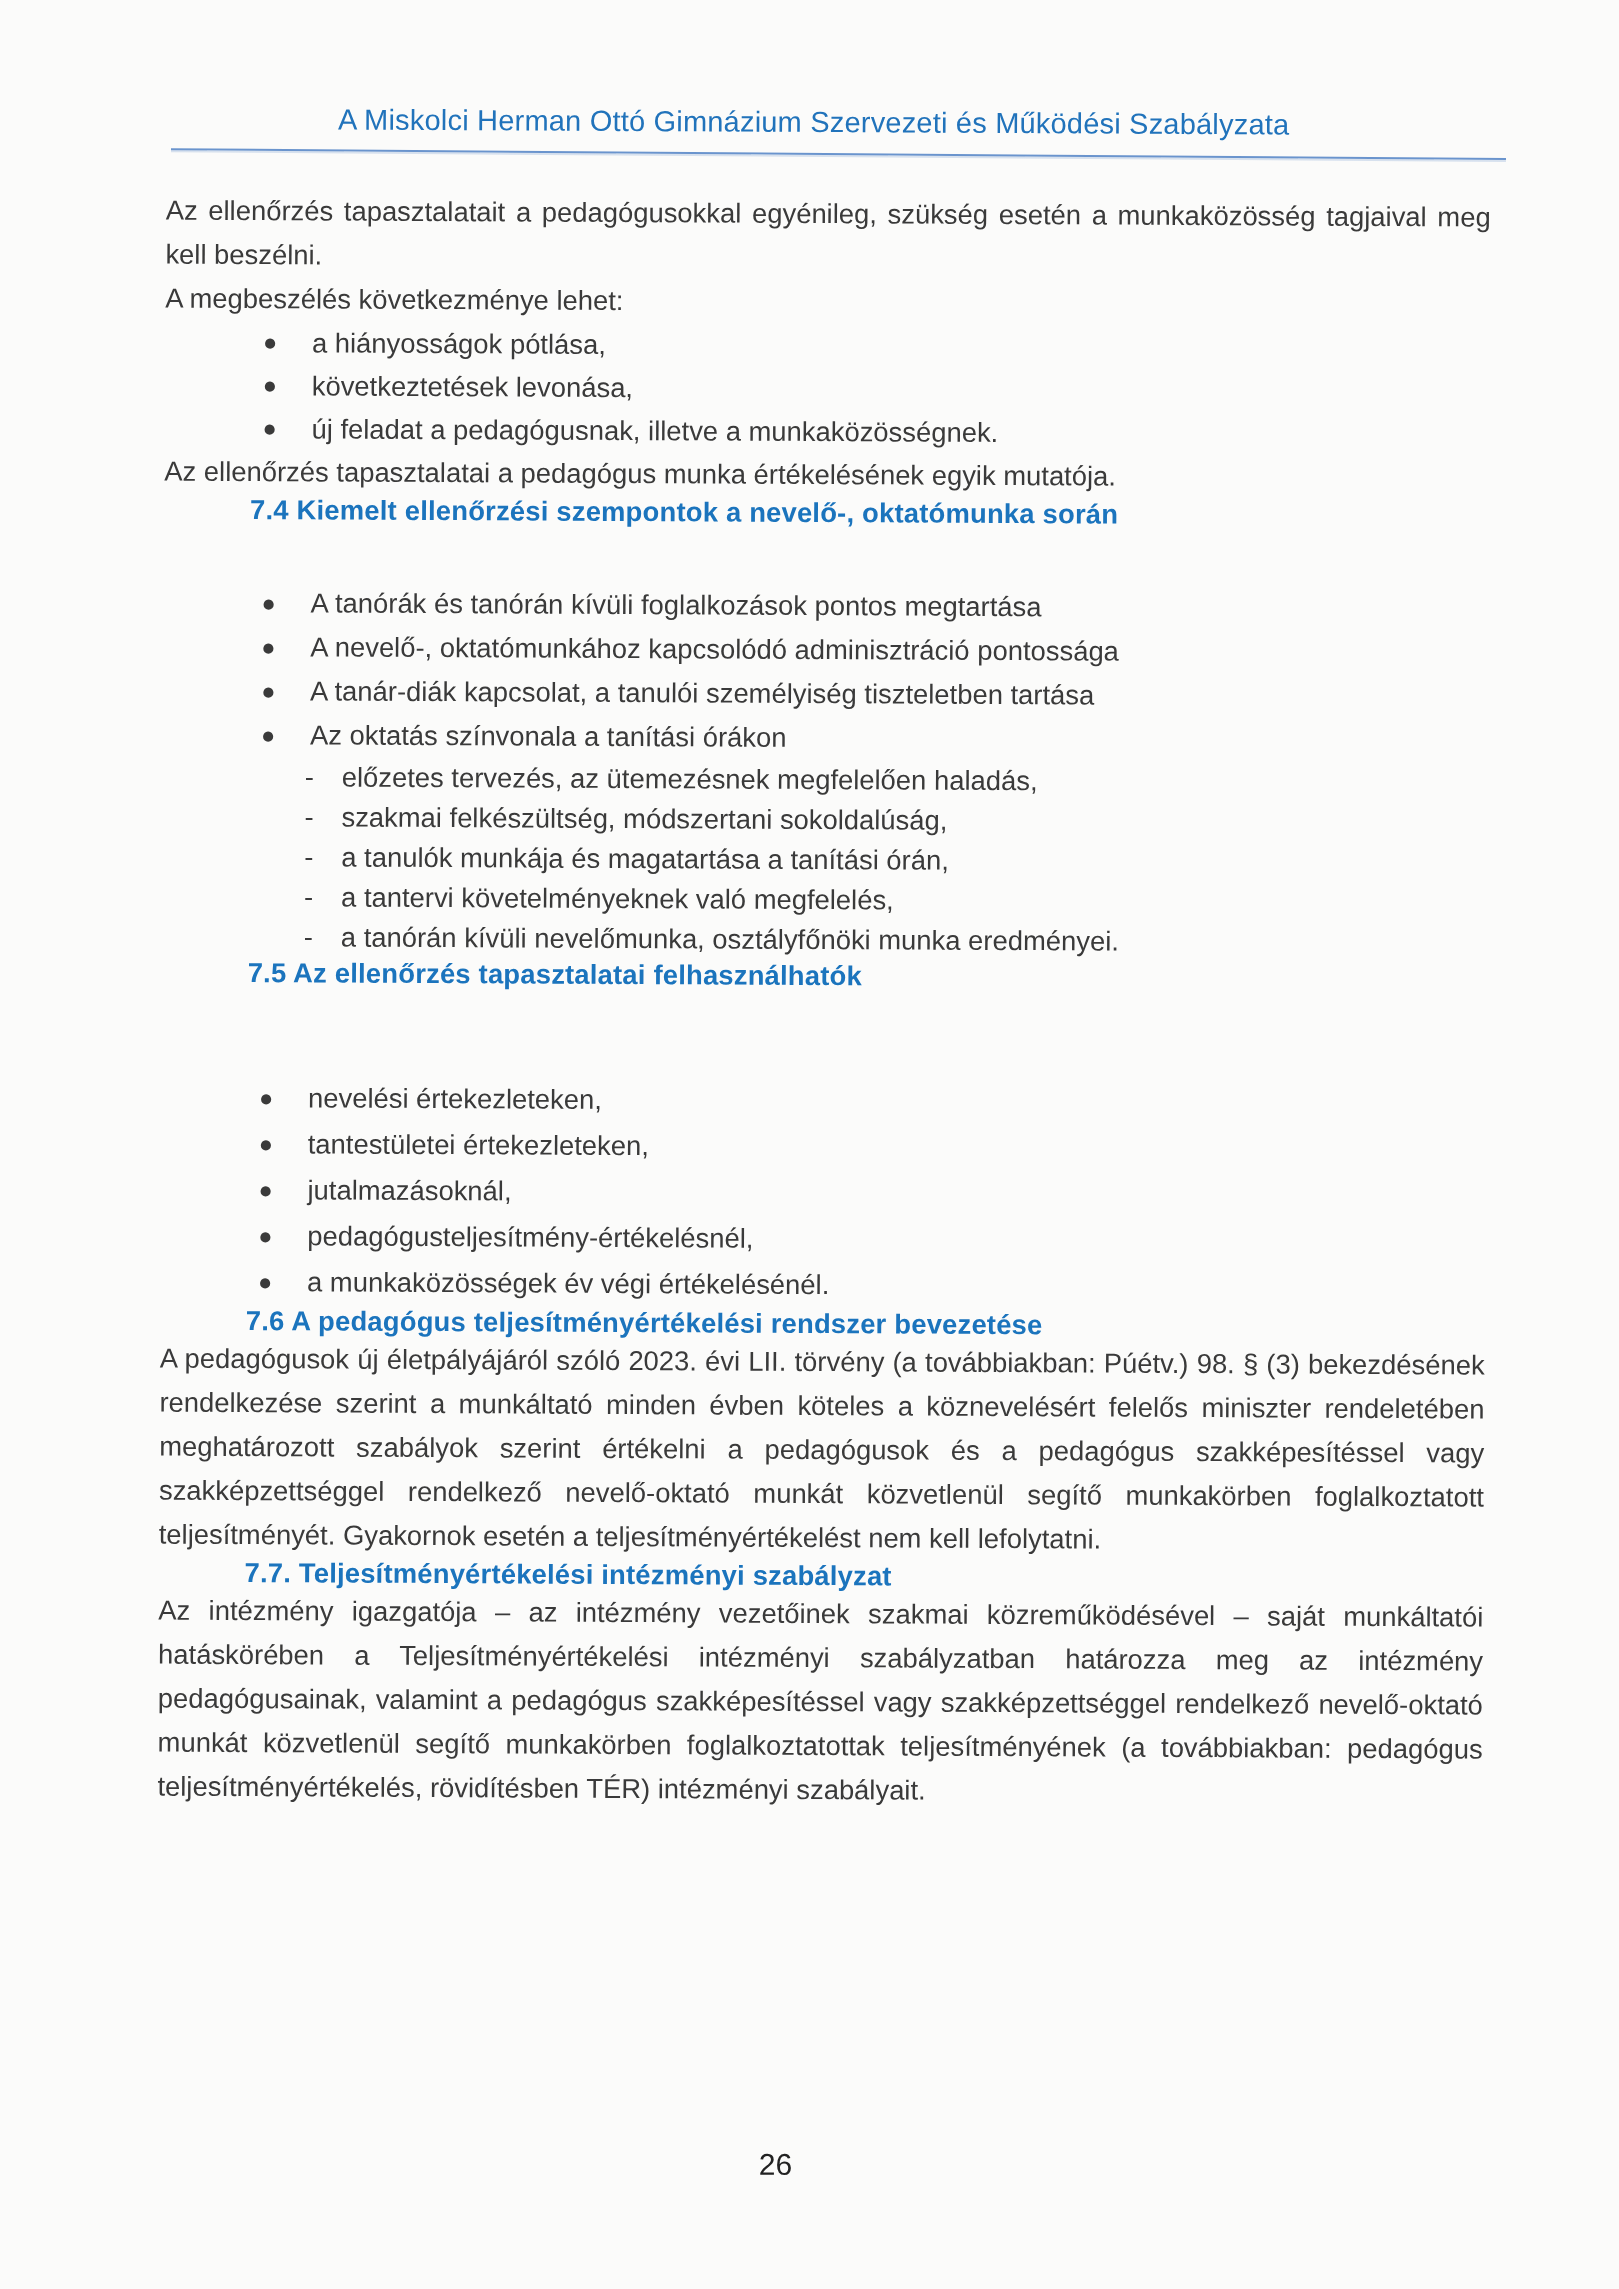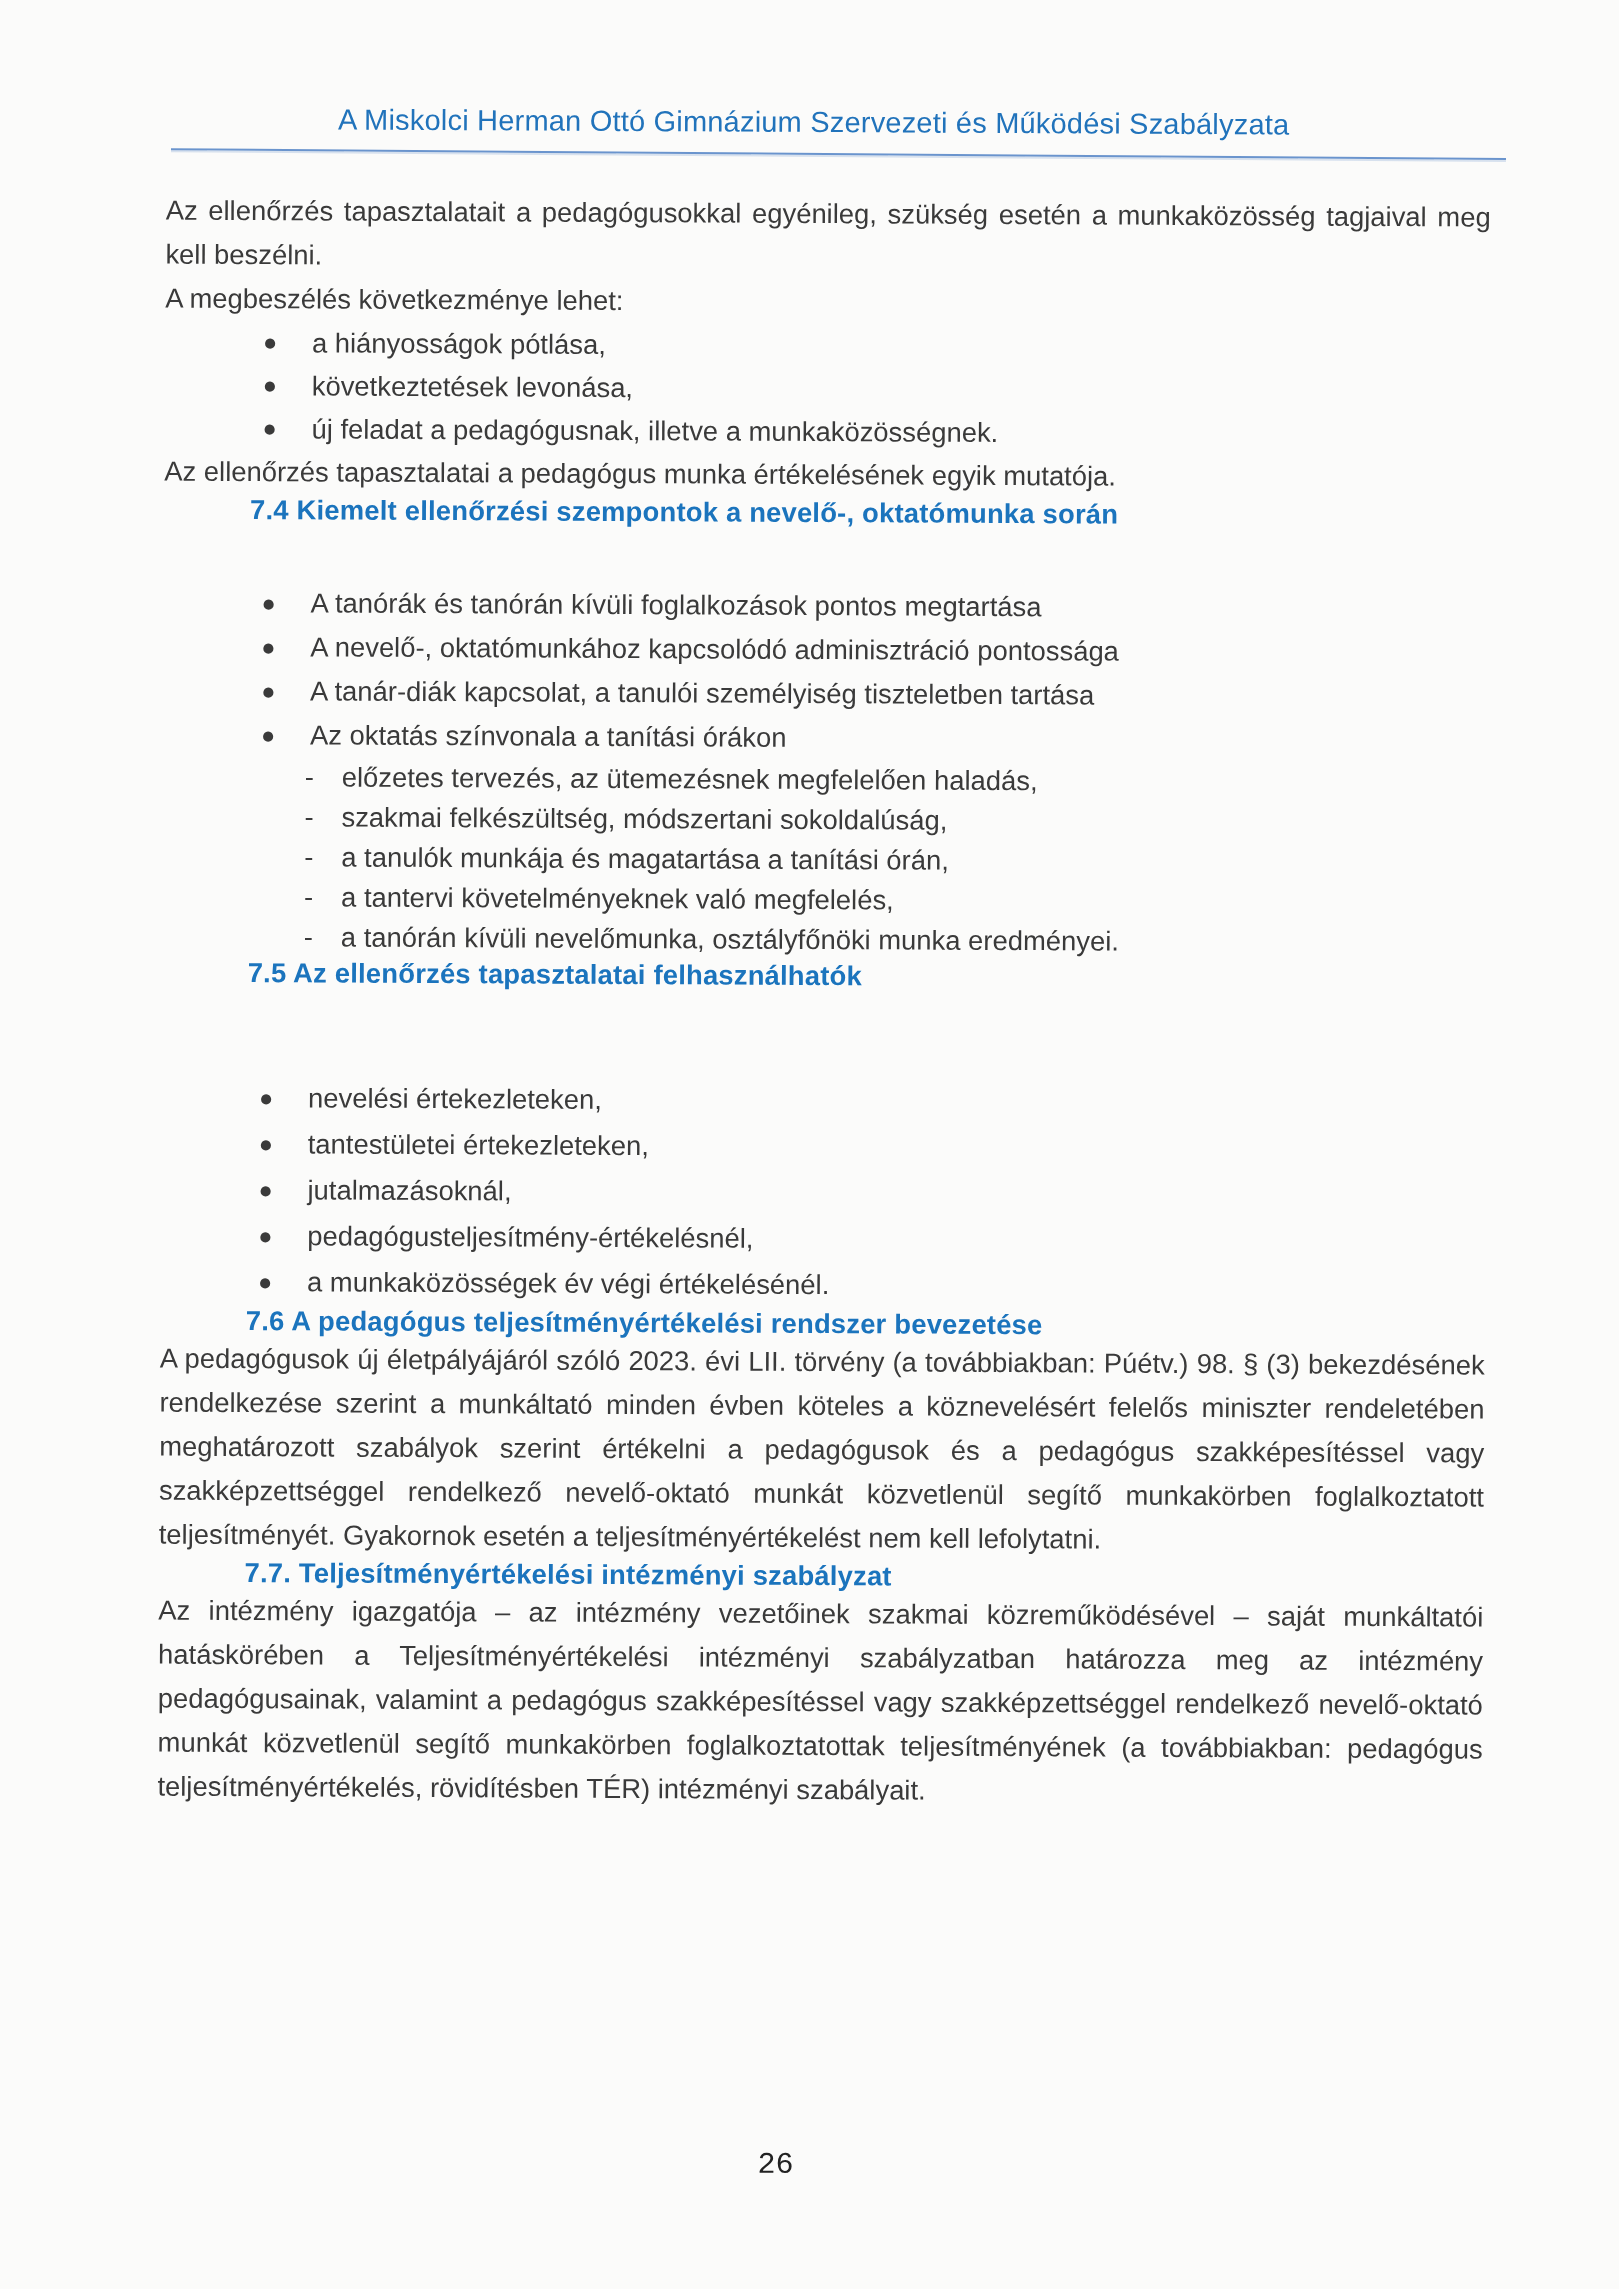--- a/index.html
+++ b/index.html
@@ -90,21 +90,21 @@
   .h77 { margin-top: 74px; }
   .p77 { margin-top: 71px; line-height: 49px; }
   
   .page-footer {
     position: absolute;
     left: 0; right: 55px;
     top: 2148px;
     text-align: center;
   }
   .page-footer .pagenum {
-    font-family: Liberation Mono, monospace;
+    font-family: Liberation Sans, sans-serif;
     font-size: 30px;
     color: #222;
   }
 </style>
 </head>
 <body>
 
 <div class="page">
 
   <div class="doc-header">

